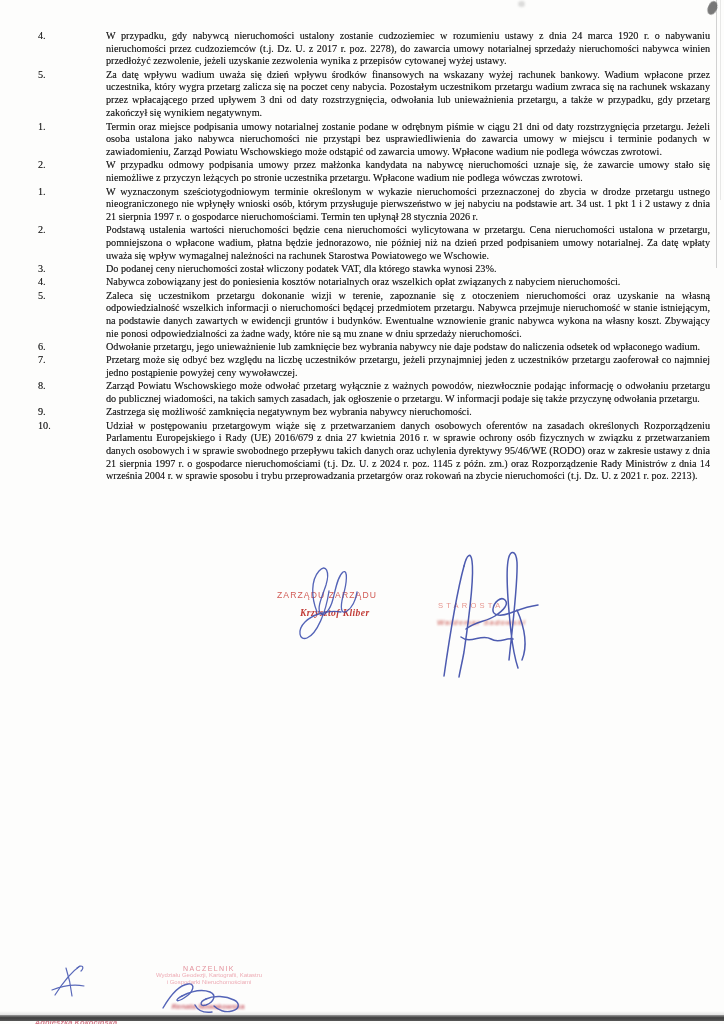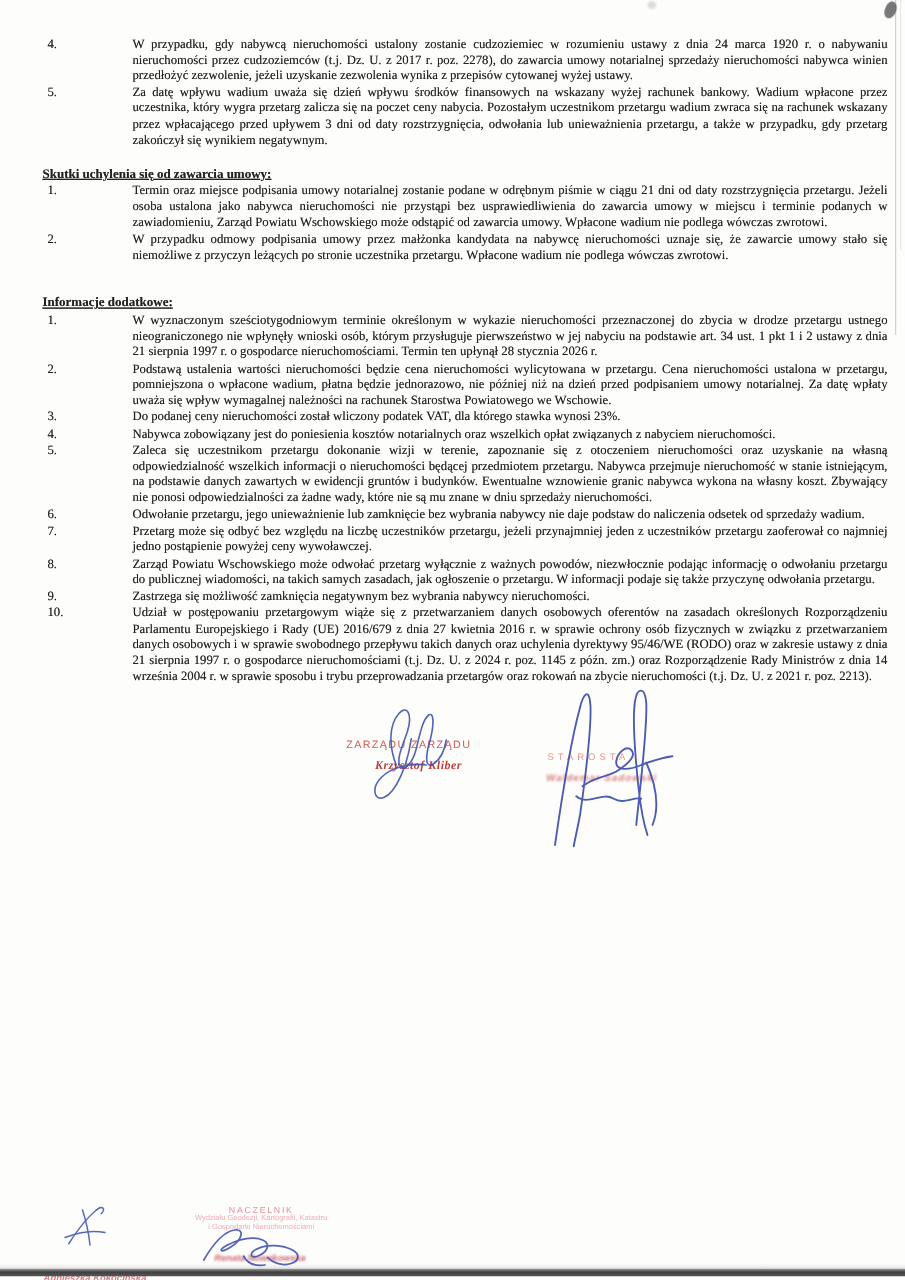--- a/index.html
+++ b/index.html
@@ -114,35 +114,33 @@
           <span class="num">4.</span>
           <span class="txt">W przypadku, gdy nabywcą nieruchomości ustalony zostanie cudzoziemiec w rozumieniu ustawy z dnia 24 marca 1920 r. o nabywaniu nieruchomości przez cudzoziemców (t.j. Dz. U. z 2017 r. poz. 2278), do zawarcia umowy notarialnej sprzedaży nieruchomości nabywca winien przedłożyć zezwolenie, jeżeli uzyskanie zezwolenia wynika z przepisów cytowanej wyżej ustawy.</span>
         </div>
 
         <div class="num-item">
           <span class="num">5.</span>
           <span class="txt">Za datę wpływu wadium uważa się dzień wpływu środków finansowych na wskazany wyżej rachunek bankowy. Wadium wpłacone przez uczestnika, który wygra przetarg zalicza się na poczet ceny nabycia. Pozostałym uczestnikom przetargu wadium zwraca się na rachunek wskazany przez wpłacającego przed upływem 3 dni od daty rozstrzygnięcia, odwołania lub unieważnienia przetargu, a także w przypadku, gdy przetarg zakończył się wynikiem negatywnym.</span>
         </div>
       </div>
 
-    <div class="sec-heading gap-sm">Skutki uchylenia się od zawarcia umowy:</div>
     <div class="num-list list-after-heading">
 
         <div class="num-item">
           <span class="num">1.</span>
           <span class="txt">Termin oraz miejsce podpisania umowy notarialnej zostanie podane w odrębnym piśmie w ciągu 21 dni od daty rozstrzygnięcia przetargu. Jeżeli osoba ustalona jako nabywca nieruchomości nie przystąpi bez usprawiedliwienia do zawarcia umowy w miejscu i terminie podanych w zawiadomieniu, Zarząd Powiatu Wschowskiego może odstąpić od zawarcia umowy. Wpłacone wadium nie podlega wówczas zwrotowi.</span>
         </div>
 
         <div class="num-item">
           <span class="num">2.</span>
           <span class="txt">W przypadku odmowy podpisania umowy przez małżonka kandydata na nabywcę nieruchomości uznaje się, że zawarcie umowy stało się niemożliwe z przyczyn leżących po stronie uczestnika przetargu. Wpłacone wadium nie podlega wówczas zwrotowi.</span>
         </div>
       </div>
 
-    <div class="sec-heading gap-lg">Informacje dodatkowe:</div>
     <div class="num-list list-after-heading">
 
         <div class="num-item">
           <span class="num">1.</span>
           <span class="txt">W wyznaczonym sześciotygodniowym terminie określonym w wykazie nieruchomości przeznaczonej do zbycia w drodze przetargu ustnego nieograniczonego nie wpłynęły wnioski osób, którym przysługuje pierwszeństwo w jej nabyciu na podstawie art. 34 ust. 1 pkt 1 i 2 ustawy z dnia 21 sierpnia 1997 r. o gospodarce nieruchomościami. Termin ten upłynął 28 stycznia 2026 r.</span>
         </div>
 
         <div class="num-item">
           <span class="num">2.</span>
           <span class="txt">Podstawą ustalenia wartości nieruchomości będzie cena nieruchomości wylicytowana w przetargu. Cena nieruchomości ustalona w przetargu, pomniejszona o wpłacone wadium, płatna będzie jednorazowo, nie później niż na dzień przed podpisaniem umowy notarialnej. Za datę wpłaty uważa się wpływ wymagalnej należności na rachunek Starostwa Powiatowego we Wschowie.</span>
@@ -158,21 +156,21 @@
           <span class="txt">Nabywca zobowiązany jest do poniesienia kosztów notarialnych oraz wszelkich opłat związanych z nabyciem nieruchomości.</span>
         </div>
 
         <div class="num-item">
           <span class="num">5.</span>
           <span class="txt">Zaleca się uczestnikom przetargu dokonanie wizji w terenie, zapoznanie się z otoczeniem nieruchomości oraz uzyskanie na własną odpowiedzialność wszelkich informacji o nieruchomości będącej przedmiotem przetargu. Nabywca przejmuje nieruchomość w stanie istniejącym, na podstawie danych zawartych w ewidencji gruntów i budynków. Ewentualne wznowienie granic nabywca wykona na własny koszt. Zbywający nie ponosi odpowiedzialności za żadne wady, które nie są mu znane w dniu sprzedaży nieruchomości.</span>
         </div>
 
         <div class="num-item">
           <span class="num">6.</span>
-          <span class="txt">Odwołanie przetargu, jego unieważnienie lub zamknięcie bez wybrania nabywcy nie daje podstaw do naliczenia odsetek od sprzedaży wadium.</span>
+          <span class="txt">Odwołanie przetargu, jego unieważnienie lub zamknięcie bez wybrania nabywcy nie daje podstaw do naliczenia odsetek od wpłaconego wadium.</span>
         </div>
 
         <div class="num-item">
           <span class="num">7.</span>
           <span class="txt">Przetarg może się odbyć bez względu na liczbę uczestników przetargu, jeżeli przynajmniej jeden z uczestników przetargu zaoferował co najmniej jedno postąpienie powyżej ceny wywoławczej.</span>
         </div>
 
         <div class="num-item">
           <span class="num">8.</span>
           <span class="txt">Zarząd Powiatu Wschowskiego może odwołać przetarg wyłącznie z ważnych powodów, niezwłocznie podając informację o odwołaniu przetargu do publicznej wiadomości, na takich samych zasadach, jak ogłoszenie o przetargu. W informacji podaje się także przyczynę odwołania przetargu.</span>

